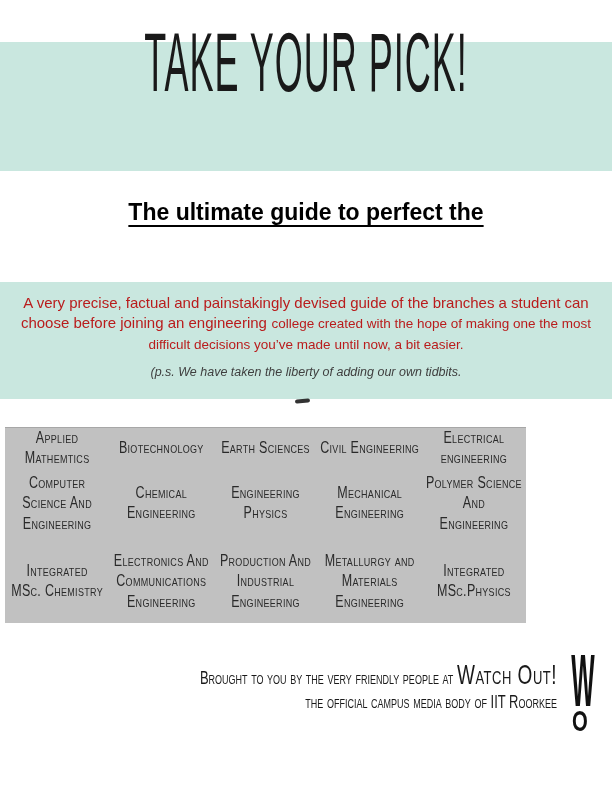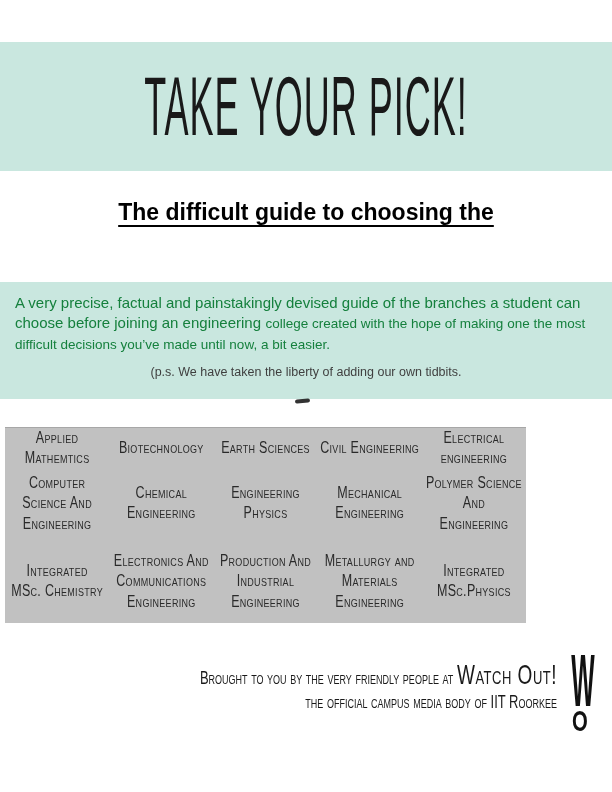--- a/index.html
+++ b/index.html
@@ -13,21 +13,21 @@
     color: #1d1d1d;
   }
 
   
   .banner {
     position: absolute;
     left: 0; top: 42px;
     width: 612px; height: 129px;
     background: #c9e7df;
     display: flex;
-    align-items: center;
+    align-items: flex-start;
     justify-content: center;
   }
   .poster-title {
     margin: 0;
     font-size: 36px;
     font-weight: 400;
     letter-spacing: 1px;
     color: #191919;
     transform: scaleY(2.3);
     transform-origin: center;
@@ -59,32 +59,33 @@
     position: absolute;
     left: 0; top: 282px;
     width: 612px; height: 117px;
     background: #c9e7df;
     box-sizing: border-box;
     padding-top: 11px;
   }
   .desc-text {
     margin: 0 auto;
     width: 582px;
-    text-align: left;
-    color: #15803d;
+    text-align: center;
+    color: #b91c1c;
     line-height: 20px;
   }
   .desc-text .lead { font-size: 15px; }
   .desc-text .rest { font-size: 13.5px; }
   .ps {
     margin: 9px auto 0;
     text-align: center;
     font-size: 12.5px;
     line-height: 16px;
     color: #3f3f3f;
+    font-style: italic;
   }
 
   
   .stray {
     position: absolute;
     left: 295px; top: 399px;
     width: 15px; height: 4px;
     background: #333333;
     border-radius: 2px;
     transform: rotate(-5deg);
@@ -159,21 +160,21 @@
 </head>
 <body>
 
 <div class="page">
 
   <section class="banner">
     <h1 class="poster-title">TAKE YOUR PICK!</h1>
   </section>
 
   <section class="subtitle">
-    <h2><span class="u">The difficult guide to choosing the</span><br></h2>
+    <h2><span class="u">The ultimate guide to perfect the</span><br></h2>
   </section>
 
   <section class="desc">
     <p class="desc-text"><span class="lead">A very precise, factual and painstakingly devised guide of the branches a student can choose before joining an engineering</span> <span class="rest">college created with the hope of making one the most difficult decisions you’ve made until now, a bit easier.</span></p>
     <p class="ps"><span>(p.s. We have taken the liberty of adding our own tidbits.</span><br></p>
   </section>
 
   <div class="stray"></div>
 
   <section class="branch-table">

